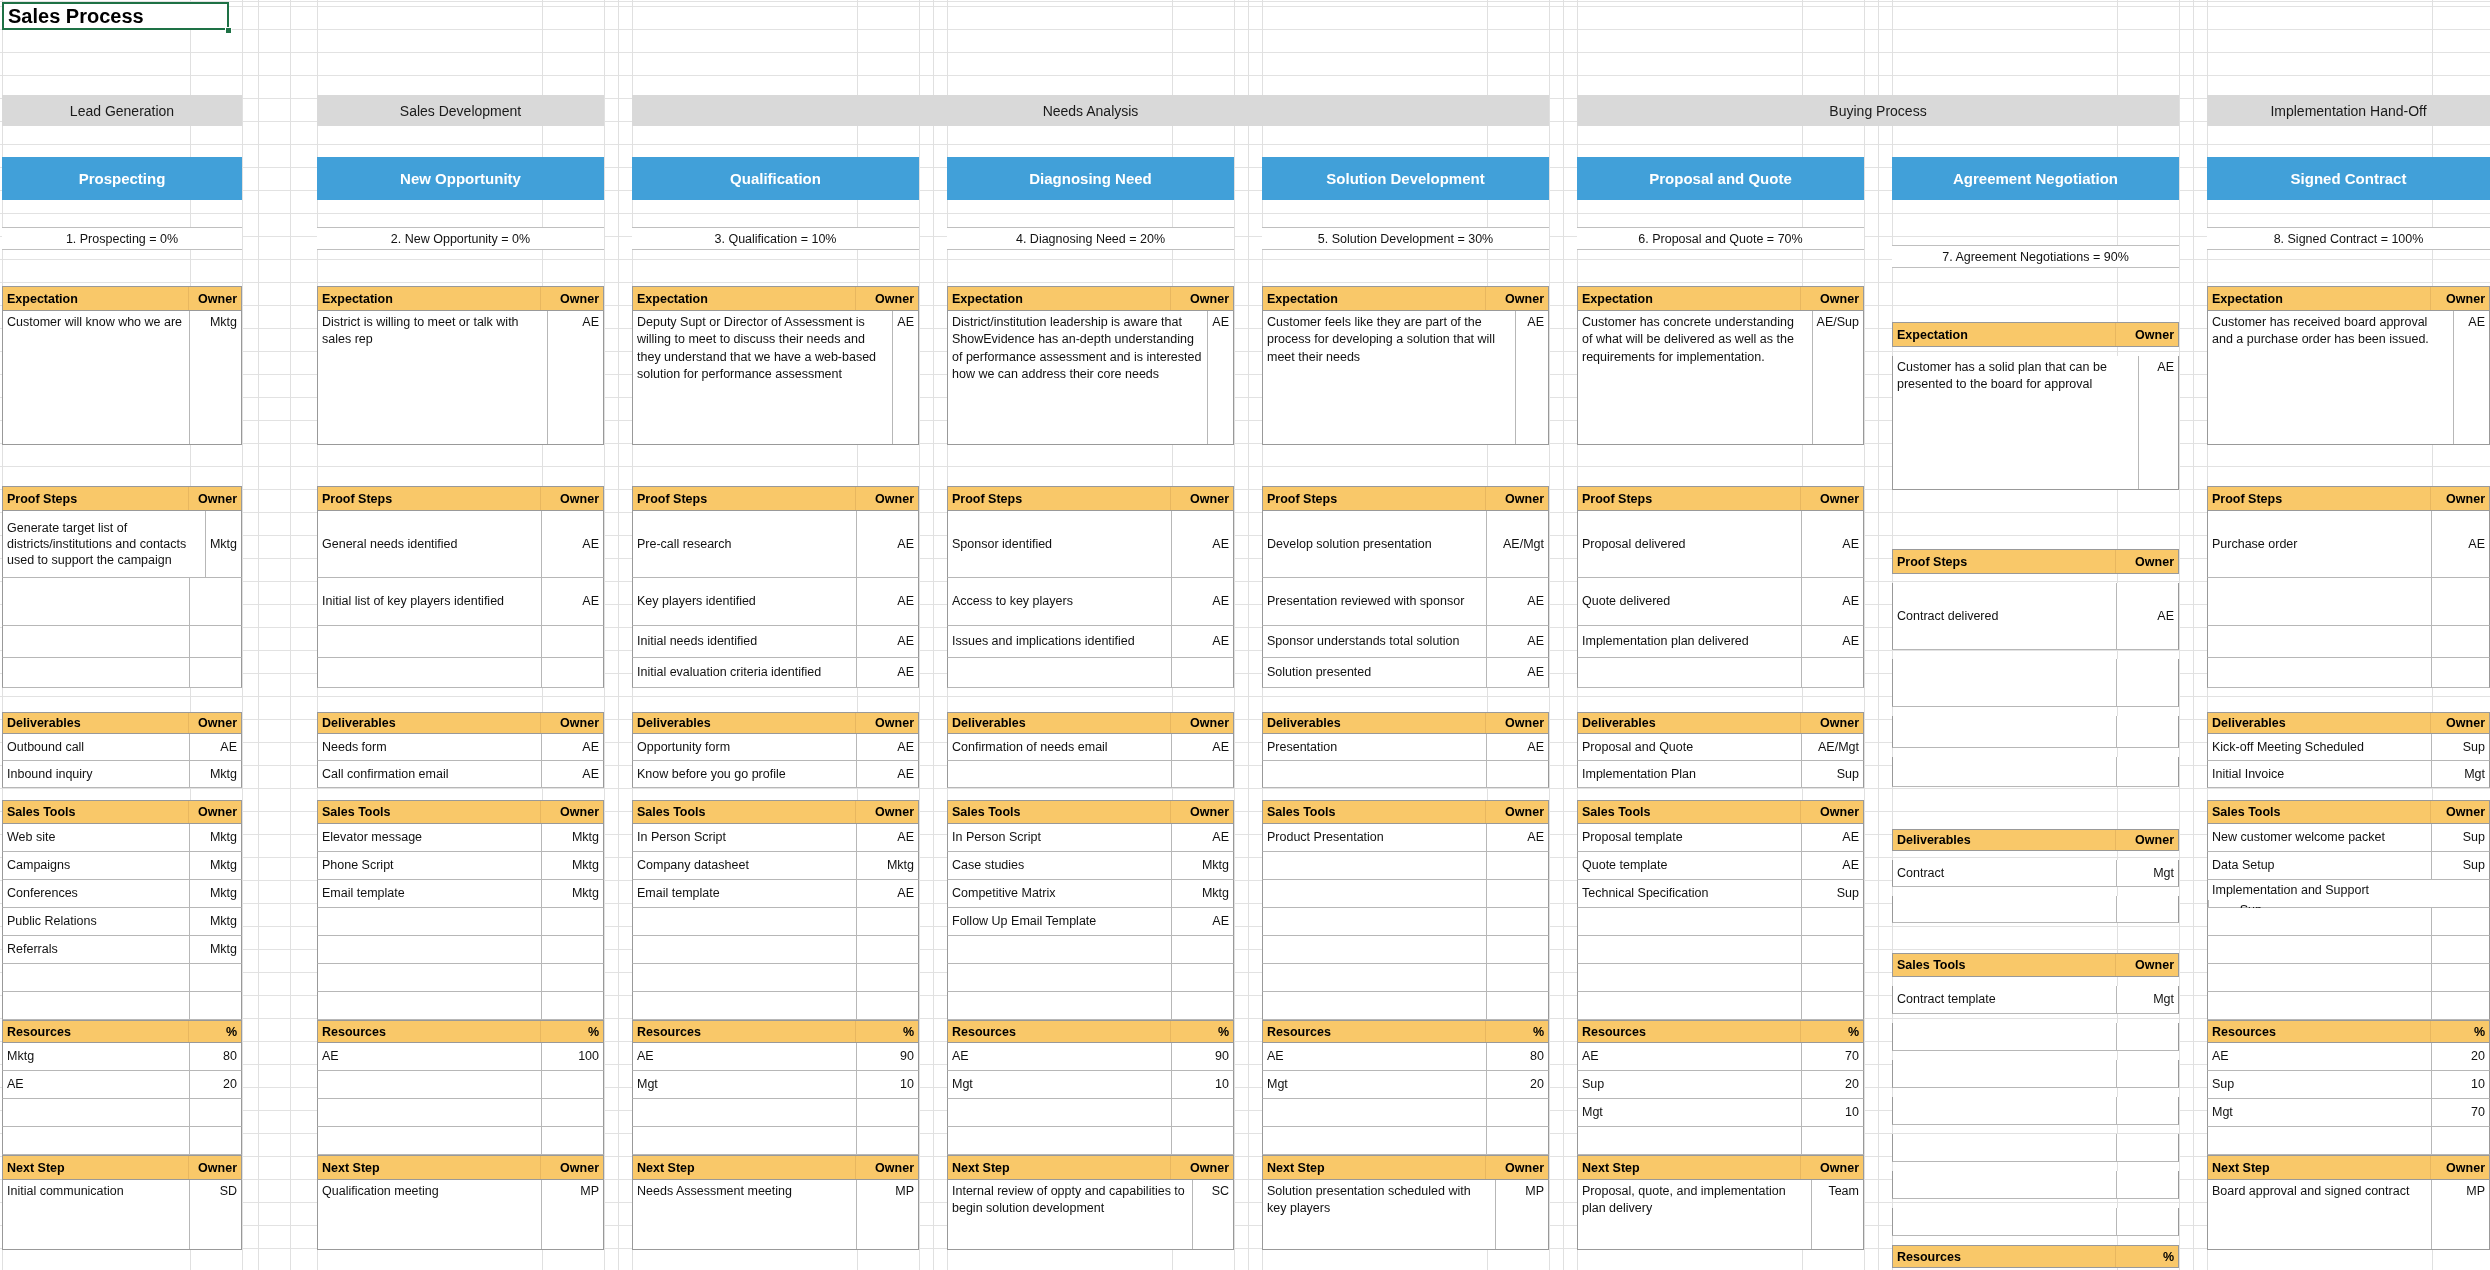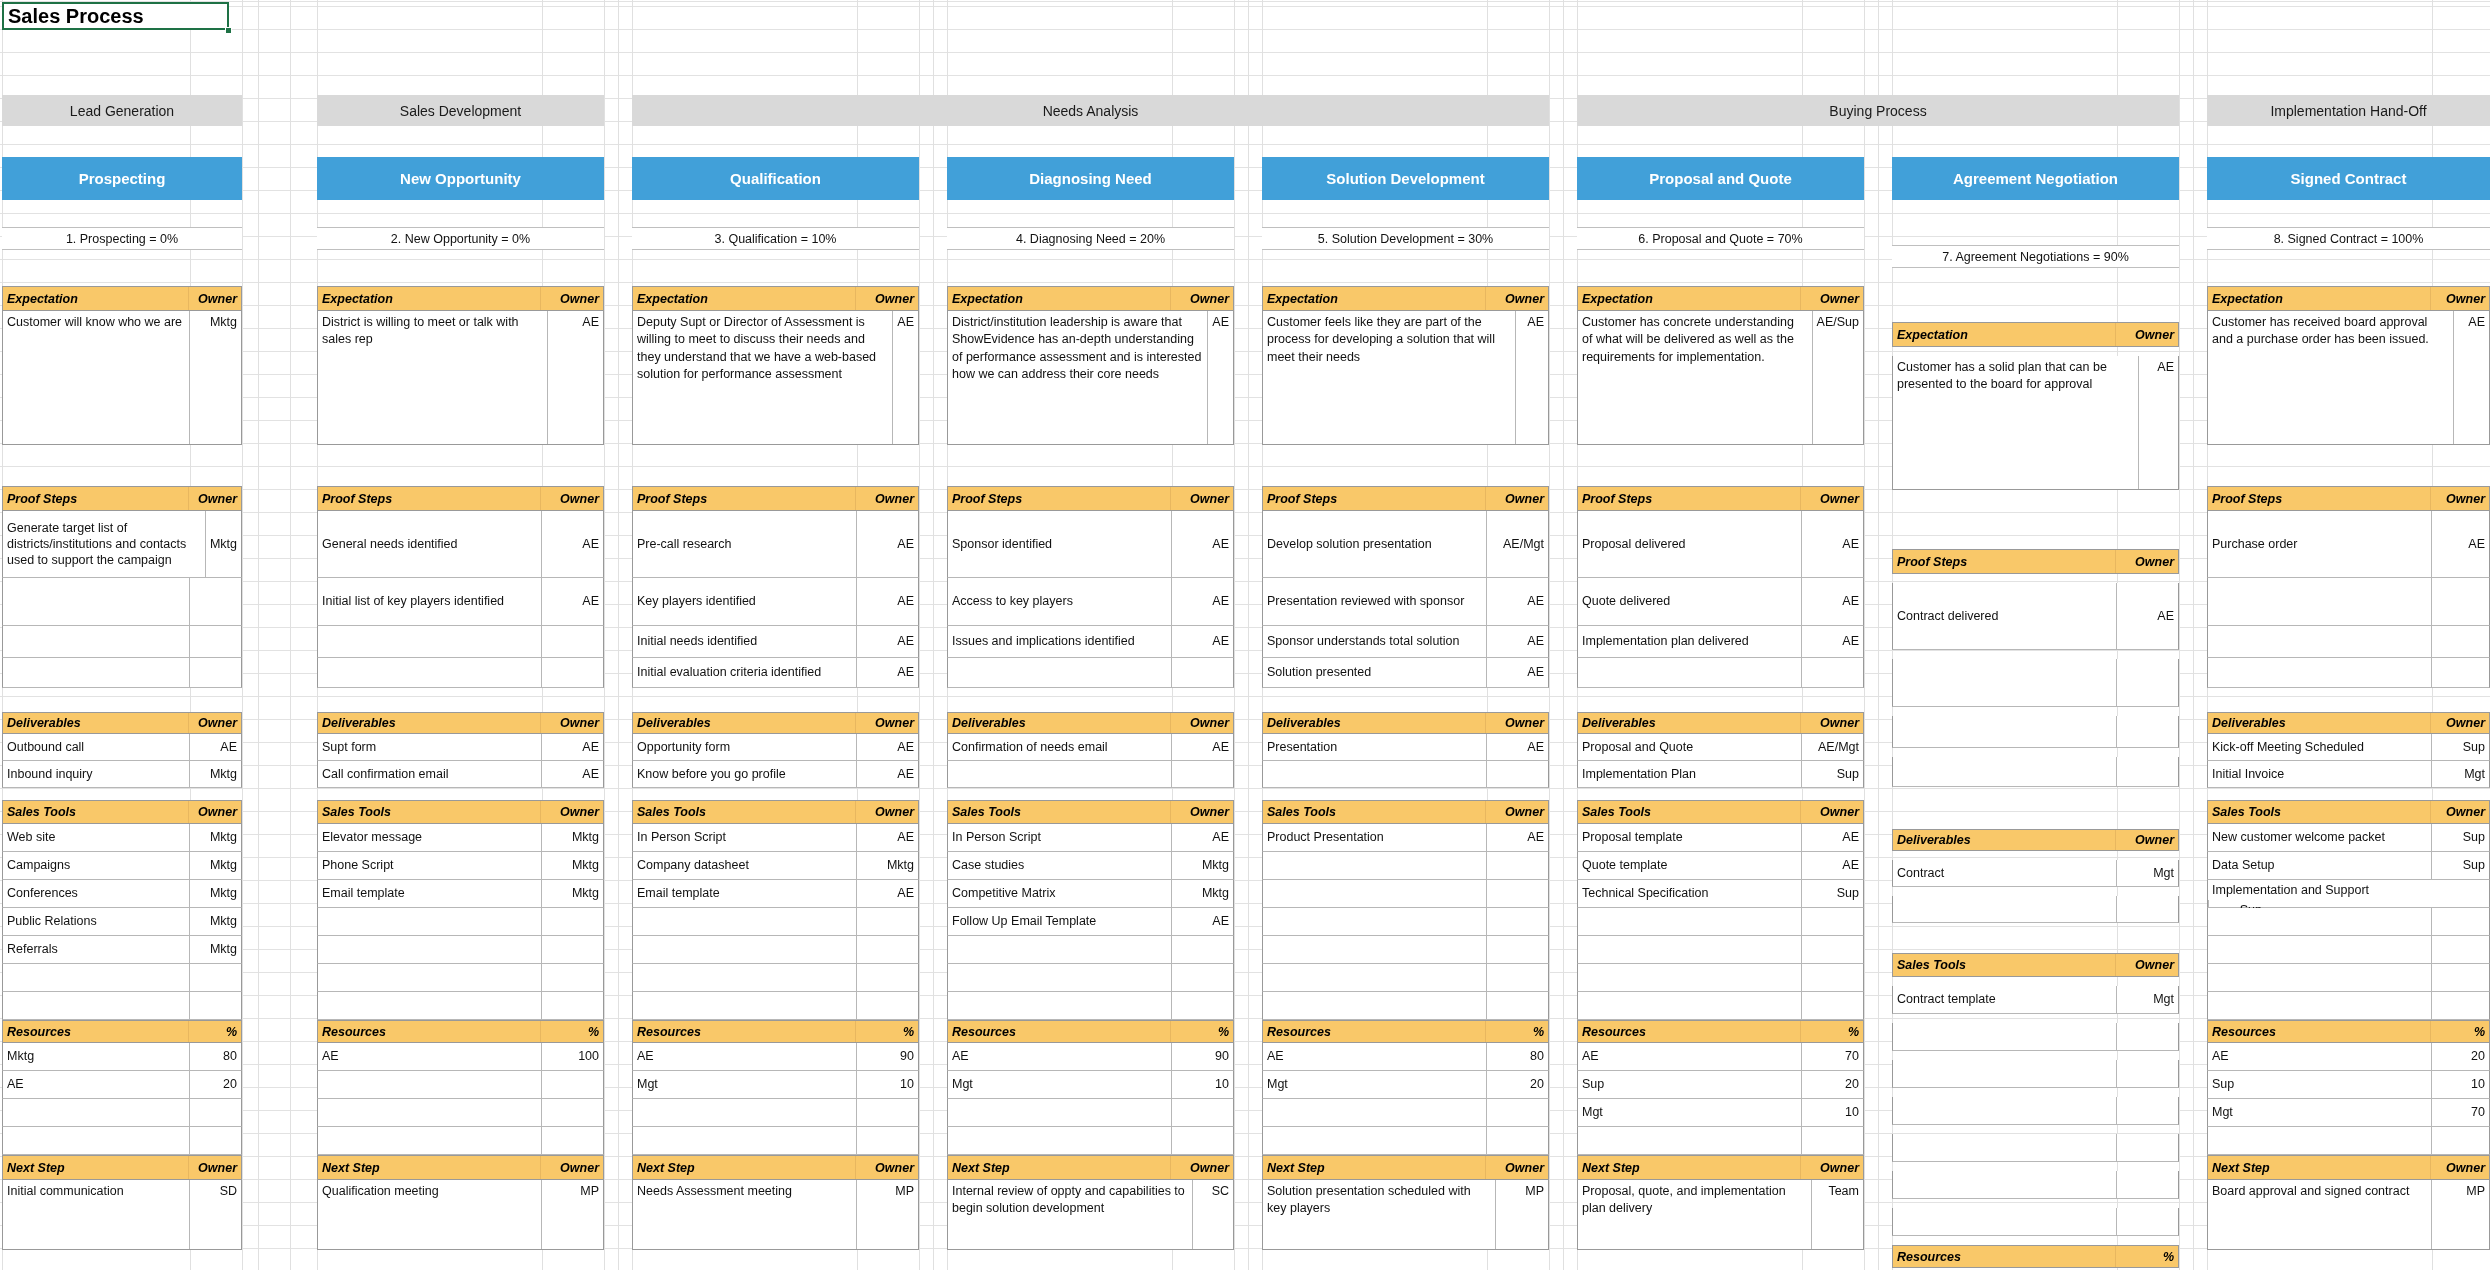--- a/index.html
+++ b/index.html
@@ -39,21 +39,21 @@
     display:flex;align-items:center;justify-content:center;text-align:center;
   }
   .gap27{height:27px;} .gap36{height:36px;} .gap41{height:41px;}
   .gap24{height:24px;} .gap12{height:12px;}
   .pctrow{
     height:23px;background:#fff;border-top:1px solid #bfbfbf;border-bottom:1px solid #bfbfbf;
     display:flex;align-items:center;justify-content:center;font-size:12.5px;color:#111;
   }
   .sechdr{
     display:flex;background:#F9C869;border:1px solid #999;border-bottom:1px solid #999;
-    font-weight:bold;font-size:12.5px;color:#000;font-style:italic;
+    font-weight:bold;font-size:12.5px;color:#000;
   }
   .sechdr .h-main{flex:1 1 auto;display:flex;align-items:center;padding:0 4px;border-right:1px solid #b89softwareccc;}
   .sechdr .h-main{border-right:1px solid #e8b75f;}
   .sechdr .h-owner{display:flex;align-items:center;justify-content:flex-end;padding:0 4px;}
   .cellrow{
     display:flex;background:#fff;border-left:1px solid #999;border-right:1px solid #999;border-bottom:1px solid #b7b7b7;
     font-size:12.5px;color:#111;
   }
   .cellrow .c-main{flex:1 1 auto;padding:2px 4px;display:flex;align-items:center;line-height:1.3;}
   .cellrow .c-owner{border-left:1px solid #b7b7b7;display:flex;align-items:center;justify-content:flex-end;padding:2px 4px;line-height:1.3;}
@@ -392,21 +392,21 @@
         <div class="sechdr" style="height: 22px;">
           <div class="h-main" style="width: 224px;">
             <span>Deliverables</span>
           </div>
           <div class="h-owner" style="width: 62px;">
             <span>Owner</span>
           </div>
         </div>
         <div class="cellrow" style="height: 27px;">
           <div class="c-main">
-            <span>Supt form</span>
+            <span>Needs form</span>
           </div>
           <div class="c-owner" style="width: 62px;">
             <span>AE</span>
           </div>
         </div>
         <div class="cellrow" style="height: 27px;">
           <div class="c-main">
             <span>Call confirmation email</span>
           </div>
           <div class="c-owner" style="width: 62px;">

